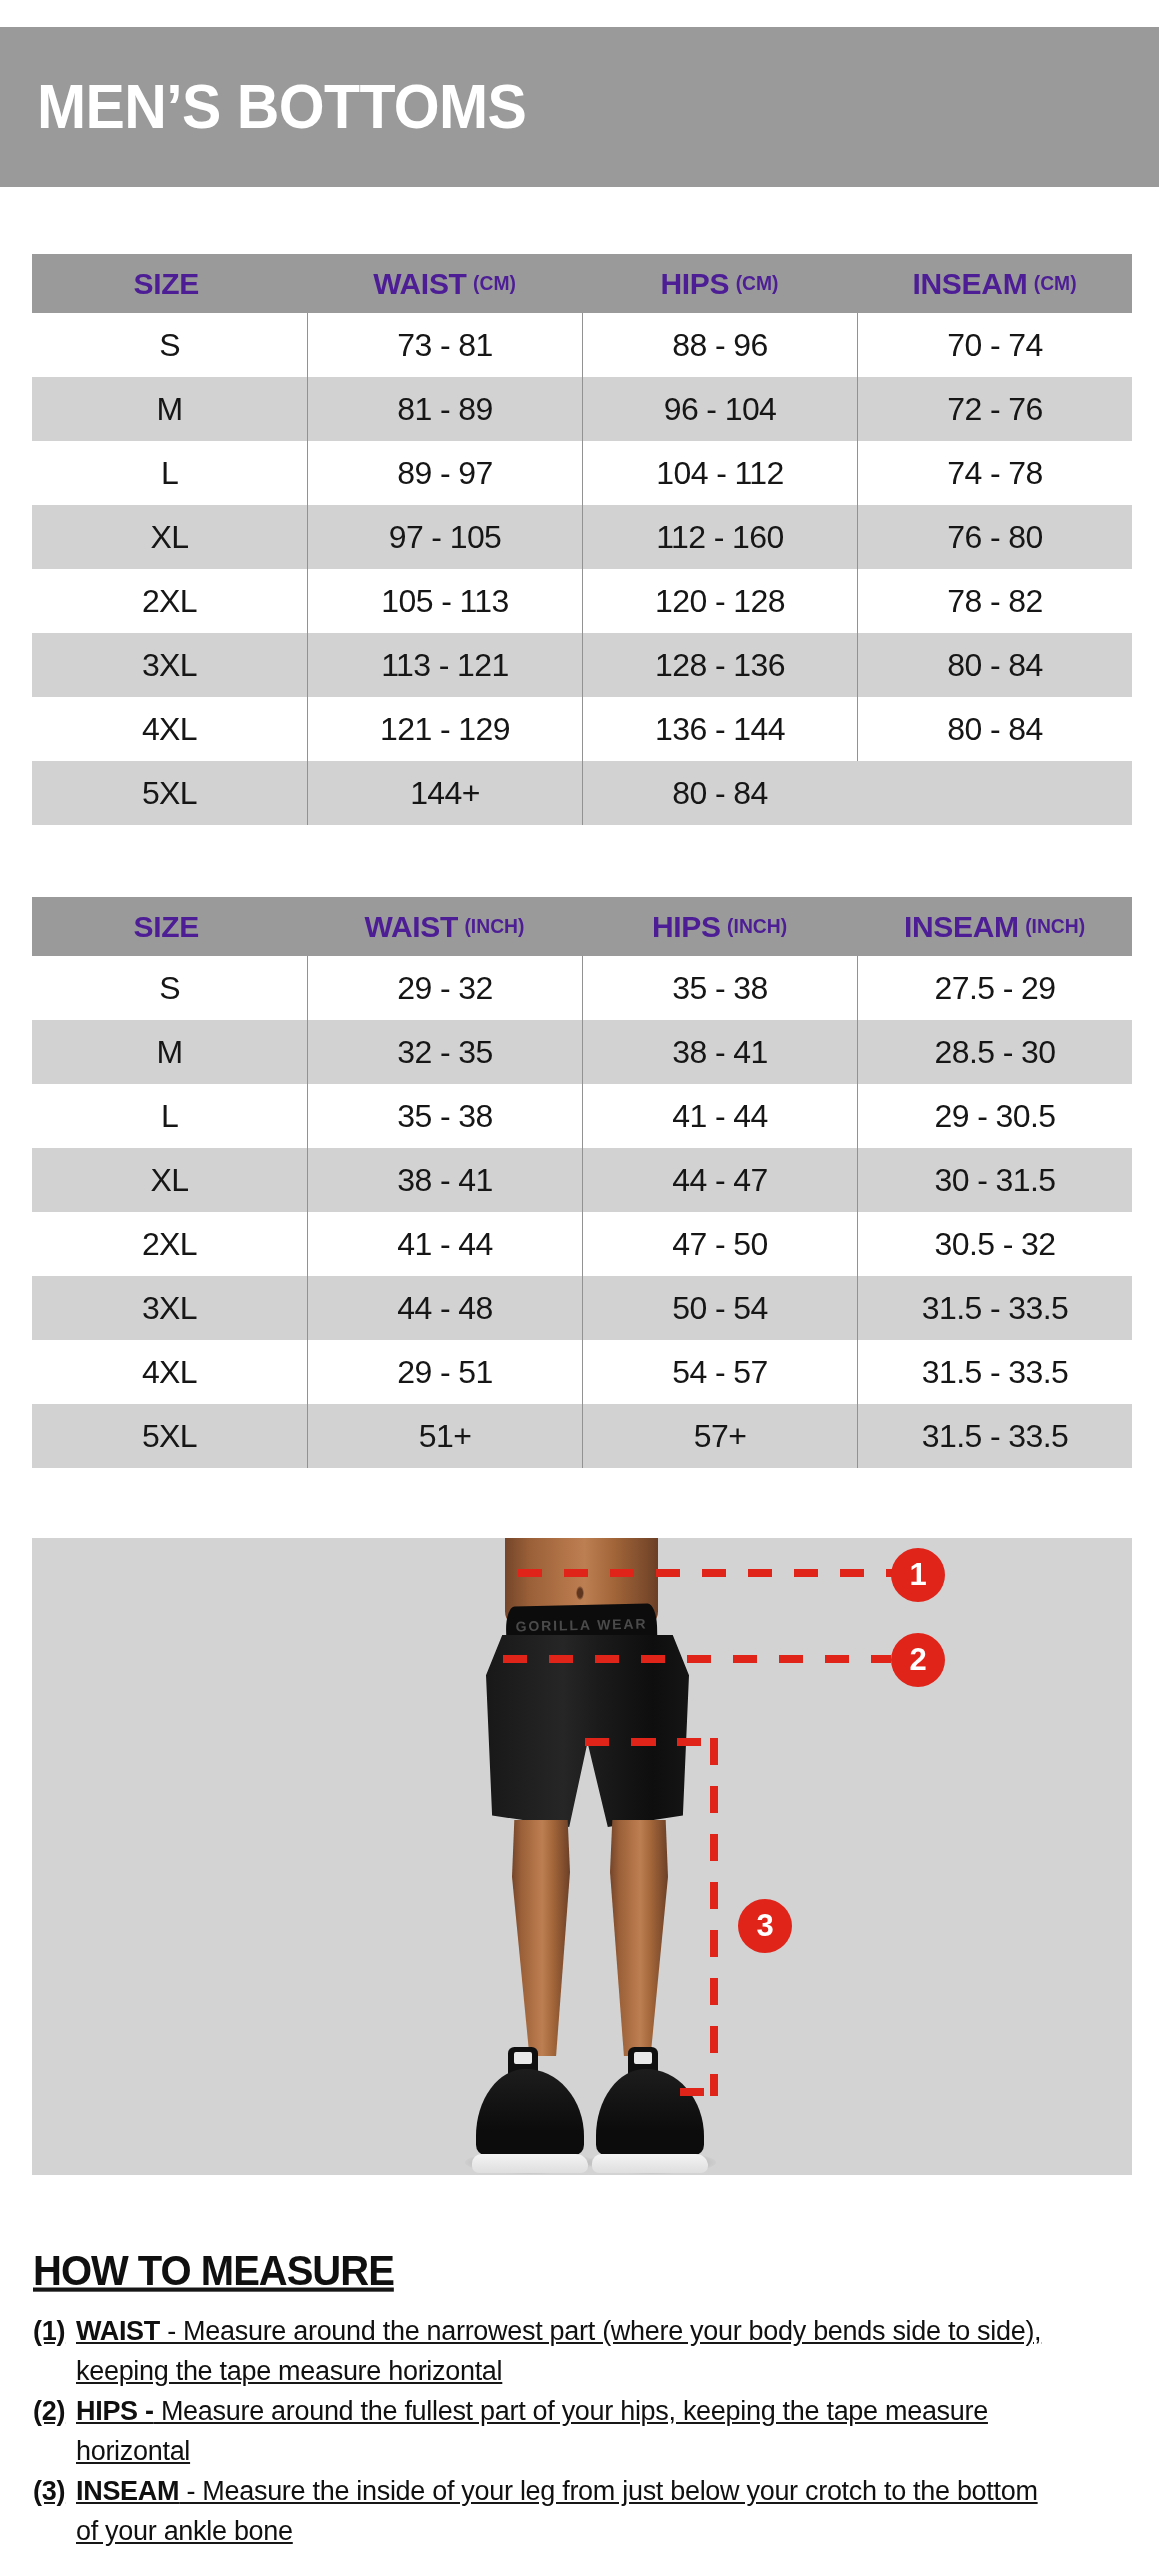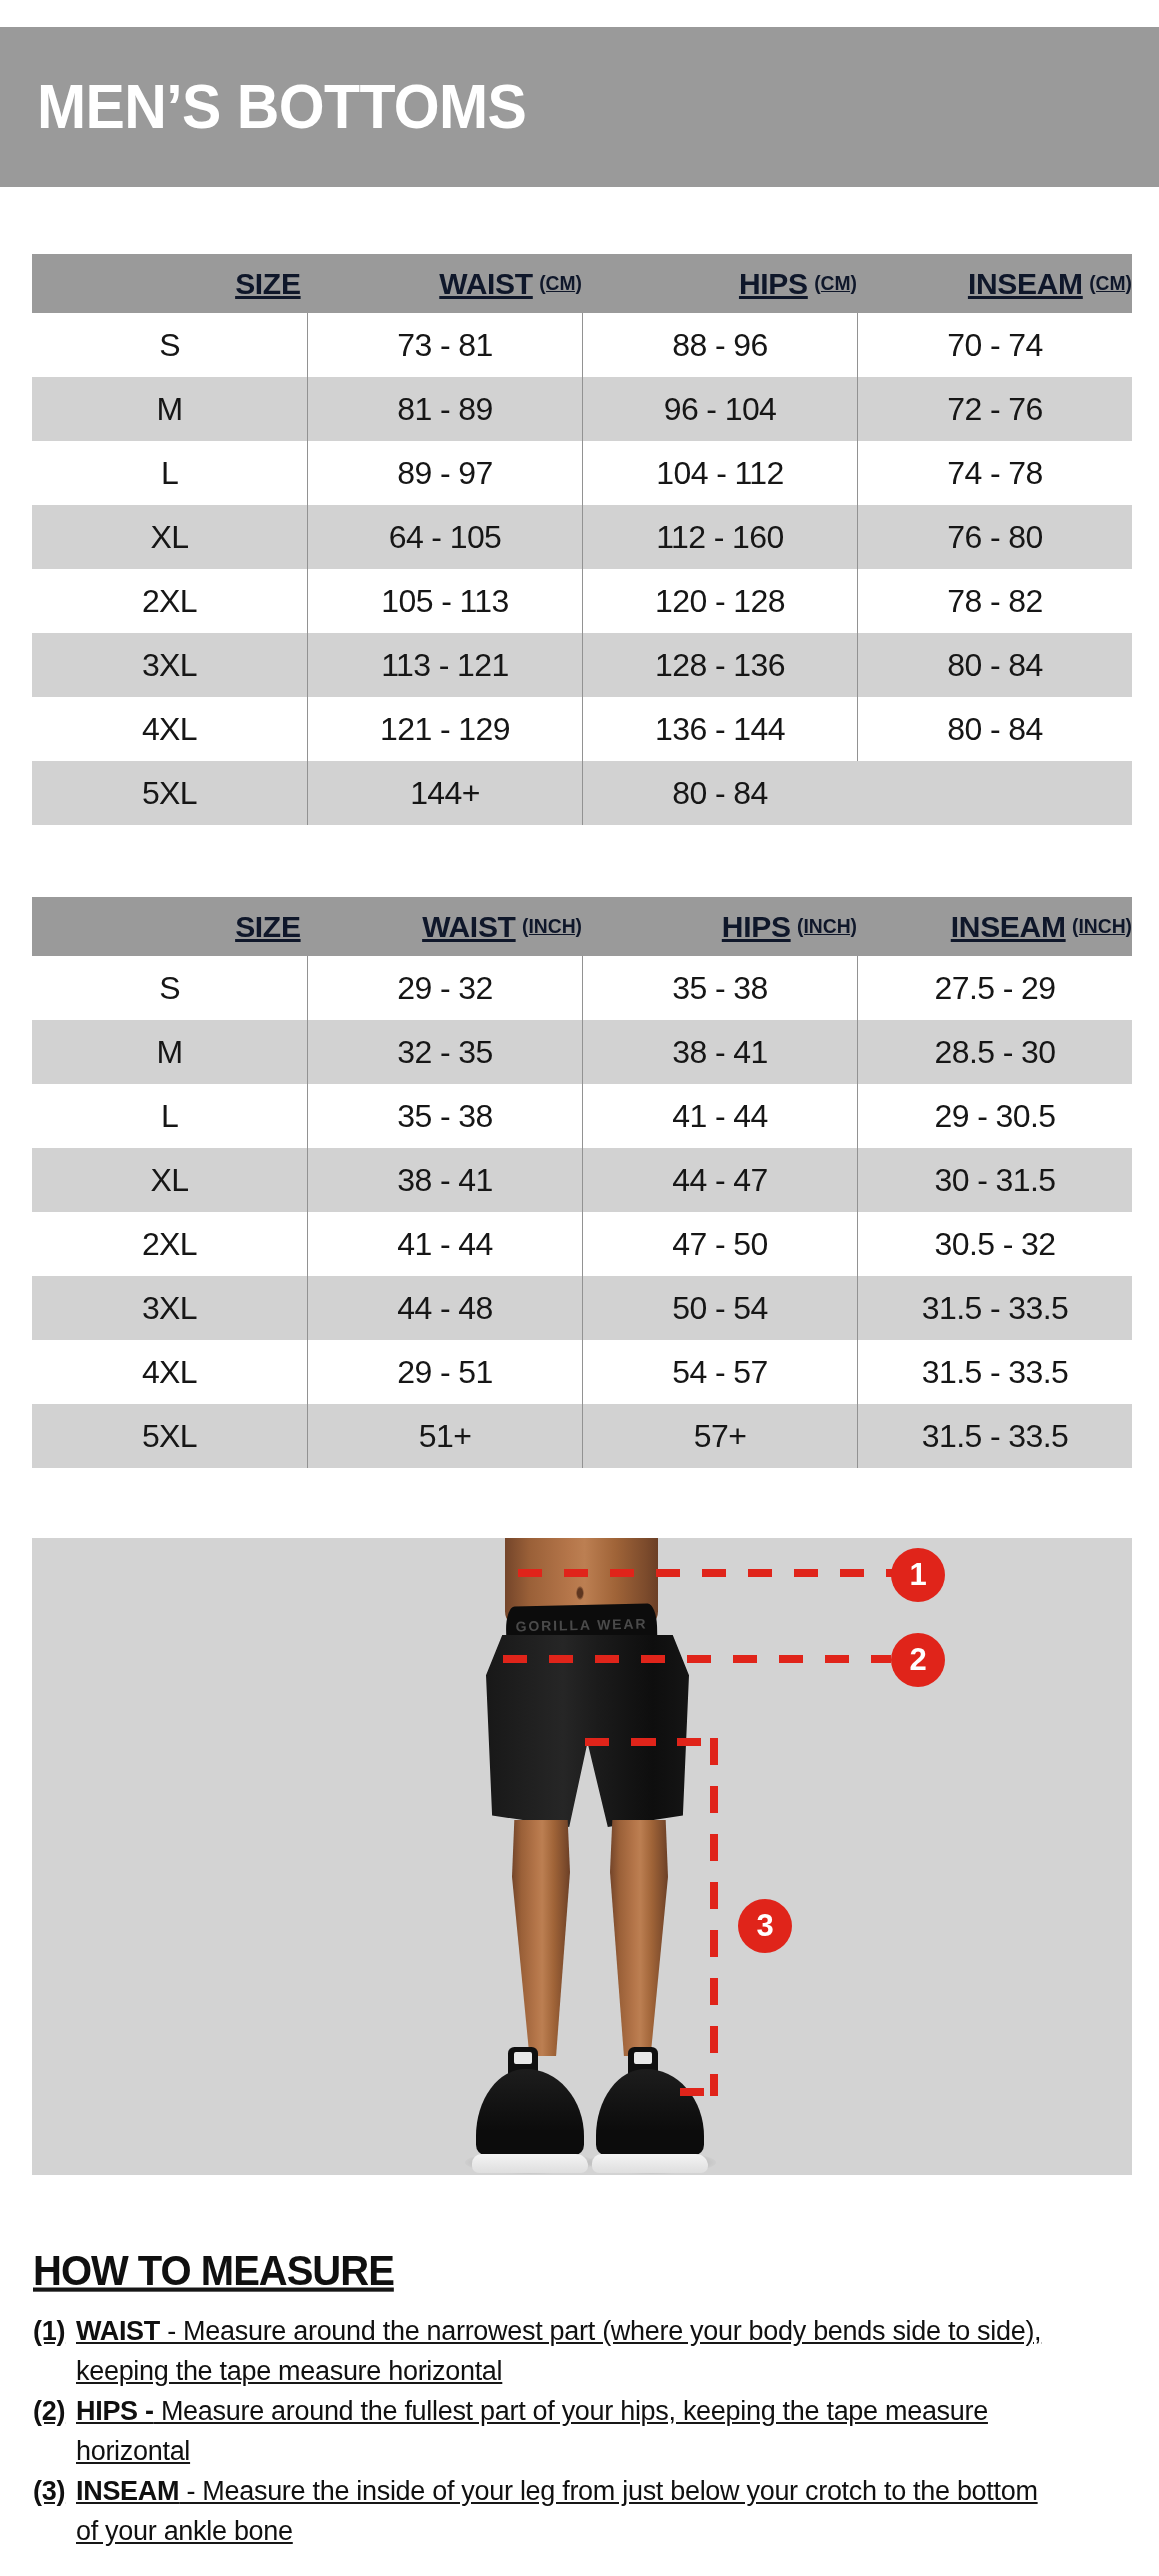--- a/index.html
+++ b/index.html
@@ -15,21 +15,21 @@
   body{font-family:"Liberation Sans","DejaVu Sans",sans-serif;color:var(--ink);}
   .page{position:relative;width:1159px;height:2576px;background:#fff;overflow:hidden;margin-top:27px;}
 
   
   .band{position:absolute;left:0;top:0;width:1159px;height:160px;background:var(--gray-band);display:flex;align-items:center;}
   .band h1{color:#fff;font-size:59px;font-weight:bold;letter-spacing:-0.6px;padding-left:37px;transform:scaleY(1.06);transform-origin:left center;}
 
   
   .size-table{position:absolute;left:32px;width:1100px;}
   .thead{height:59px;background:var(--gray-band);display:grid;grid-template-columns:repeat(4,1fr);}
-  .th{display:flex;align-items:center;justify-content:flex-end;color:#0f172a;font-weight:bold;font-size:30px;letter-spacing:-0.3px;text-decoration:underline;}
+  .th{display:flex;align-items:center;justify-content:center;color:#4c1d95;font-weight:bold;font-size:30px;letter-spacing:-0.3px;}
   .th .unit{font-size:19.3px;margin-left:6.4px;font-weight:bold;letter-spacing:0;}
   .trow{height:64px;display:grid;grid-template-columns:repeat(4,1fr);background:#fff;}
   .trow.alt{background:var(--gray-row);}
   .td{display:flex;align-items:center;justify-content:center;font-size:32px;letter-spacing:-0.6px;color:var(--ink);}
   .td + .td{border-left:1.9px solid #929292;}
 
   
   .figure{position:absolute;left:32px;top:1511px;width:1100px;height:637px;background:var(--gray-panel);overflow:hidden;}
   .figure *{position:absolute;}
   .torso{left:473px;top:0;width:153px;height:90px;background:var(--skin-grad);border-radius:0 0 16.7px 16.7px;}
@@ -104,21 +104,21 @@
           <div class="td">72 - 76</div>
         </div>
         <div class="trow">
           <div class="td">L</div>
           <div class="td">89 - 97</div>
           <div class="td">104 - 112</div>
           <div class="td">74 - 78</div>
         </div>
         <div class="trow alt">
           <div class="td">XL</div>
-          <div class="td">64 - 105</div>
+          <div class="td">97 - 105</div>
           <div class="td">112 - 160</div>
           <div class="td">76 - 80</div>
         </div>
         <div class="trow">
           <div class="td">2XL</div>
           <div class="td">105 - 113</div>
           <div class="td">120 - 128</div>
           <div class="td">78 - 82</div>
         </div>
         <div class="trow alt">

